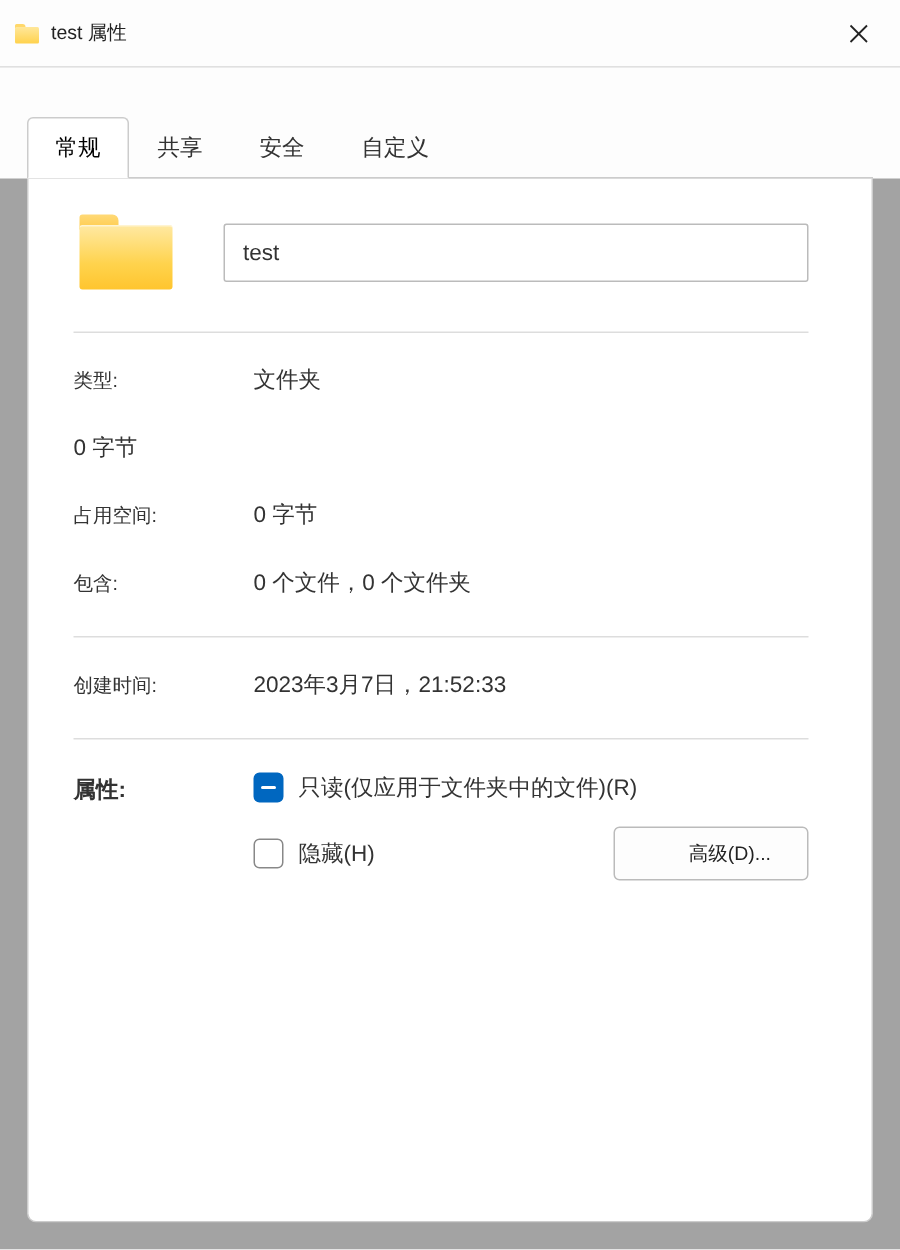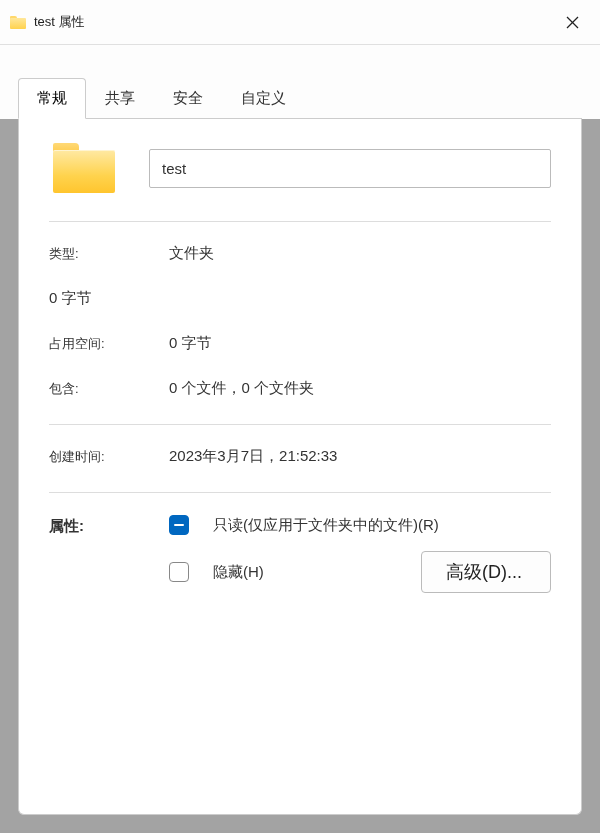--- a/index.html
+++ b/index.html
@@ -102,21 +102,21 @@
       background: #fff;
       border-radius: 4px 4px 0 0;
       color: #000;
     }
     .content {
       flex: 1;
       margin: 0 18px 18px 18px;
       border: 1px solid #ccc;
       border-top: none;
       background: #fff;
-      padding: 24px 30px 30px 30px;
+      padding: 24px 42px 30px 30px;
       border-radius: 0 0 6px 6px;
     }
     .top-row {
       display: flex;
       align-items: center;
       gap: 34px;
       margin-bottom: 28px;
     }
     .folder-large {
       width: 62px;
@@ -180,21 +180,21 @@
       font-size: 15px;
       padding-top: 2px;
       font-weight: bold;
     }
     .attr-controls {
       flex: 1;
     }
     .checkbox-row {
       display: flex;
       align-items: center;
-      gap: 24px;
+      gap: 10px;
       margin-bottom: 16px;
       font-size: 15px;
       color: #333;
     }
     .checkbox-row:last-child {
       margin-bottom: 0;
     }
     .cb {
       width: 20px;
       height: 20px;
@@ -222,25 +222,25 @@
     .bottom-row {
       display: flex;
       align-items: center;
       justify-content: space-between;
     }
     .advanced-btn {
       padding: 8px 24px;
       border: 1px solid #bbb;
       background: #fdfdfd;
       border-radius: 4px;
-      font-size: 18px;
+      font-size: 13px;
       color: #222;
       cursor: pointer;
       min-width: 130px;
-      text-align: left;
+      text-align: right;
     }
   </style>
 </head>
 <body>
 
 <div class="window">
 
   <div class="titlebar">
     <div class="titlebar-left">
       <span class="folder-mini"></span>

